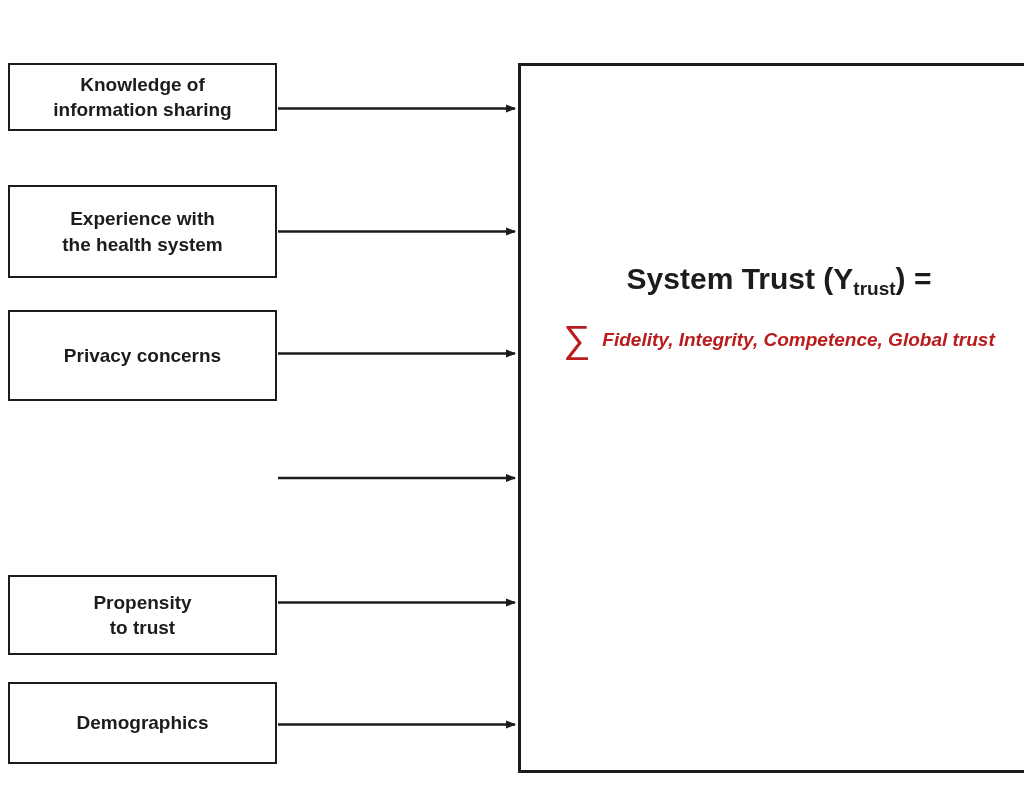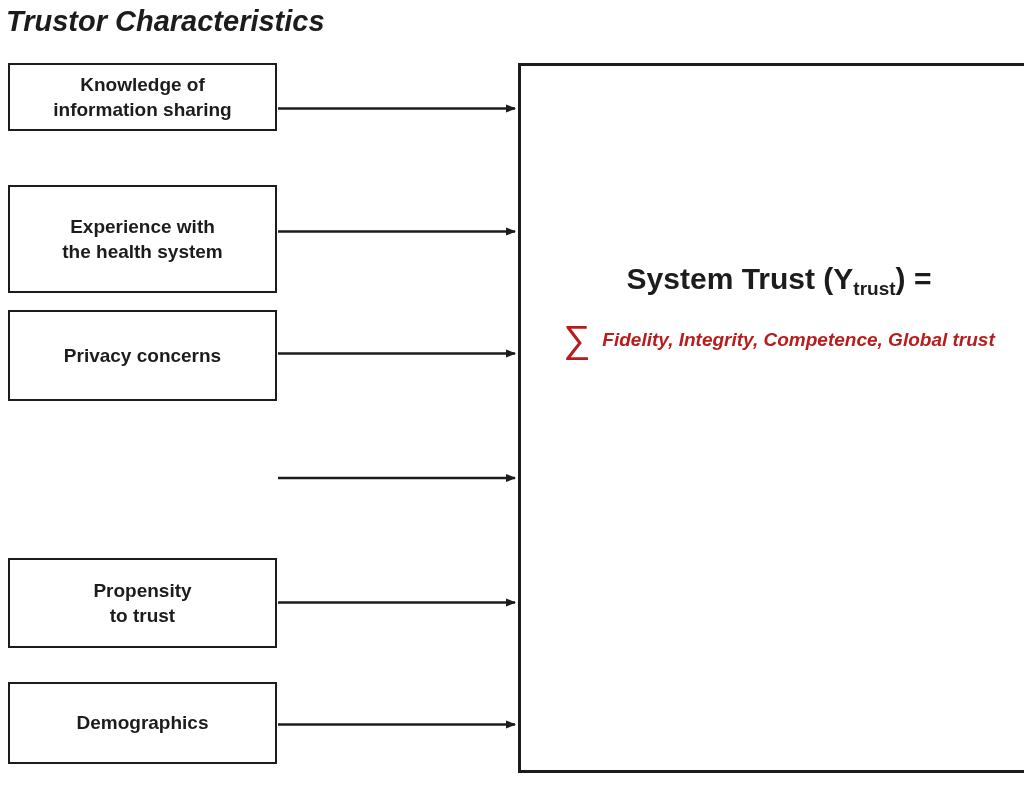--- a/index.html
+++ b/index.html
@@ -99,38 +99,37 @@
     width: 1024px;
     height: 785px;
     pointer-events: none;
   }
 </style>
 </head>
 <body>
 
 <div class="canvas">
 
-  <div class="diagram-title">Trustor Characteristics</div>
 
   <div class="lbox" style="top:63px;height:68px">
     <span class="lbox-label">Knowledge of
 information sharing</span>
   </div>
 
-  <div class="lbox" style="top:185px;height:108px">
+  <div class="lbox" style="top:185px;height:93px">
     <span class="lbox-label">Experience with
 the health system</span>
   </div>
 
   <div class="lbox" style="top:310px;height:91px">
     <span class="lbox-label">Privacy concerns</span>
   </div>
 
 
-  <div class="lbox" style="top:558px;height:90px">
+  <div class="lbox" style="top:575px;height:80px">
     <span class="lbox-label">Propensity
 to trust</span>
   </div>
 
   <div class="lbox" style="top:682px;height:82px">
     <span class="lbox-label">Demographics</span>
   </div>
 
   <svg class="connector-layer" width="1024" height="785" viewBox="0 0 1024 785">
     <defs>

